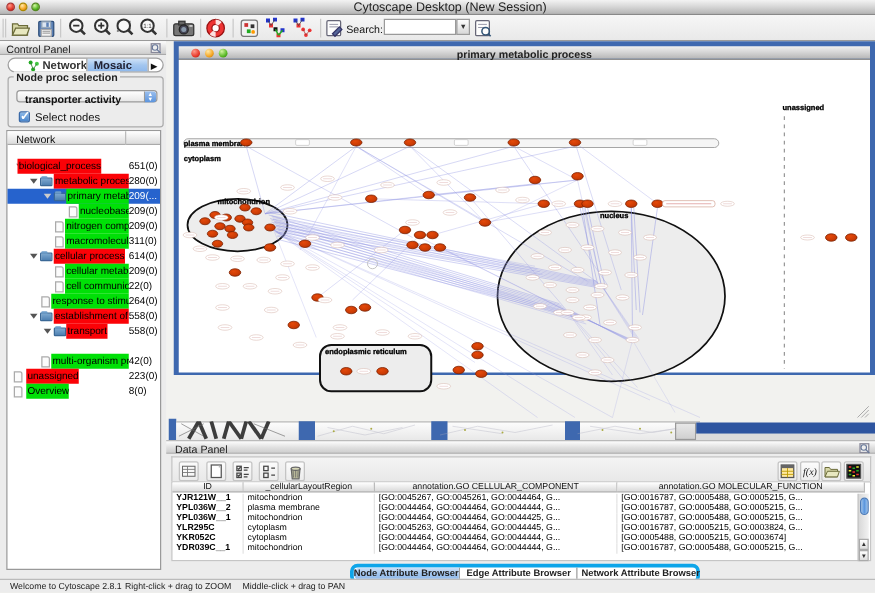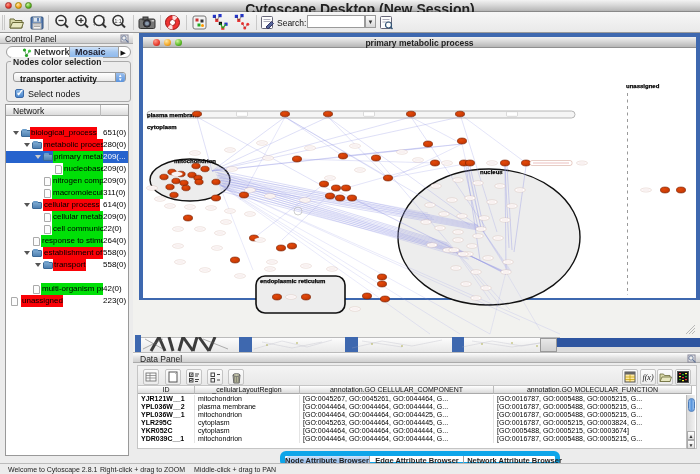--- a/index.html
+++ b/index.html
@@ -7,21 +7,21 @@
 body { font-family:"Liberation Sans", sans-serif; background:#ececec; position:relative; }
 .abs { position:absolute; }
 
 #titlebar { left:0; top:0; width:700px; height:12px;
   background:linear-gradient(#f3f3f3,#d9d9d9 45%,#bcbcbc 90%,#b0b0b0);
   border-bottom:1px solid #888; }
 .tl { position:absolute; top:2px; width:7px; height:7px; border-radius:50%; }
 #titlebar .t1 { left:5px;  background:radial-gradient(circle at 35% 30%, #ff9a8a, #e83b2c 60%, #9c1a10); border:0.5px solid #a33;}
 #titlebar .t2 { left:15px; background:radial-gradient(circle at 35% 30%, #ffe9a8, #f5a623 60%, #b06c0a); border:0.5px solid #a80;}
 #titlebar .t3 { left:25px; background:radial-gradient(circle at 35% 30%, #d2f5a0, #59b926 60%, #2c7207); border:0.5px solid #582;}
-#wtitle { left:20px; right:0; top:1px; text-align:center; font-size:14px; font-weight:bold; color:#222; }
+#wtitle { left:20px; right:0; top:1px; text-align:center; font-size:10px; font-weight:normal; color:#222; }
 
 #toolbar { left:0; top:12px; width:700px; height:21px; background:linear-gradient(#f6f6f6,#e9e9e9); border-bottom:1px solid #9a9a9a; }
 #toolbar svg { position:absolute; top:2px; }
 .tsep { position:absolute; top:3px; width:1px; height:15px; background:#c9c9c9; }
 #searchlbl { left:277px; top:6px; font-size:8.5px; color:#111; }
 #searchbox { left:307px; top:3px; width:58px; height:13px; background:#fff; border:1px solid #9a9a9a; }
 #searcharrow { left:365px; top:3px; width:11px; height:13px; background:linear-gradient(#fdfdfd,#d8d8d8); border:1px solid #9a9a9a; font-size:6px; text-align:center; line-height:13px; color:#333; }
 
 #cpanel { left:0; top:33px; width:133px; height:428px; background:#ececec; }
 #cphdr { left:0; top:0; width:133px; height:11px; background:linear-gradient(#fdfdfd,#dedede 60%,#cfcfcf); border-bottom:1px solid #aaa; }
@@ -73,21 +73,21 @@
 #dpanel { left:133px; top:352px; width:567px; height:111px; background:#ececec; }
 #dphdr { left:0; top:0; width:567px; height:11px; background:linear-gradient(#fdfdfd,#dedede 60%,#cfcfcf); border-top:1px solid #bbb; border-bottom:1px solid #aaa; }
 #dphdr span { position:absolute; left:7px; top:1px; font-size:8.5px; color:#222; }
 #dptools { left:4px; top:13px; width:560px; height:22px; background:linear-gradient(#f4f4f4,#e7e7e7); border:1px solid #c5c5c5; border-bottom:none; }
 .dbtn { position:absolute; top:3px; width:16px; height:16px; background:linear-gradient(#fcfcfc,#ececec); border:1px solid #c4c4c4; border-radius:2px; }
 
 #dtable { left:4px; top:33px; width:560px; height:64px; background:#fff; border:1px solid #c5c5c5; font-size:7px; }
 .thead { position:absolute; left:0; top:0; height:8px; background:linear-gradient(#ffffff,#dadada); border-right:1px solid #bbb; border-bottom:1px solid #aaa; text-align:center; color:#111; line-height:8px; }
 .tcell { position:absolute; height:8px; line-height:8.2px; color:#000; white-space:nowrap; overflow:hidden; padding-left:3px; border-right:1px solid #e4e4e4; }
 
-#dtabs { left:147px; top:99px; width:280px; height:16px; background:#fff; border:5px solid #0ea5e9; border-radius:6px; font-size:7.5px; font-weight:bold; color:#222; }
+#dtabs { left:147px; top:99px; width:280px; height:16px; background:#fff; border:3px solid #0ea5e9; border-radius:6px; font-size:7.5px; font-weight:bold; color:#222; }
 #dtabs .seg1 { position:absolute; left:0px; top:0px; width:85px; height:10px; background:linear-gradient(#cfe2f8,#a3c6ef 50%,#8fb9ec); border-right:1px solid #9f9f9f; border-radius:5px 0 0 5px; text-align:center; line-height:10px;}
 #dtabs .seg2 { position:absolute; left:86px; top:0px; width:93px; height:10px; border-right:1px solid #9f9f9f; text-align:center; line-height:10px;}
 #dtabs .seg3 { position:absolute; left:180px; top:0px; width:99px; height:10px; text-align:center; line-height:10px;}
 
 #statusbar { left:0; top:463px; width:700px; height:11px; background:#ececec; border-top:1px solid #bbb; font-size:7px; color:#222; }
 #statusbar span { position:absolute; top:2px; }
 </style>
 </head>
 <body>
 <div class="abs" id="titlebar">
@@ -222,42 +222,42 @@
         <circle cx="4.5" cy="7.5" r="1.6" fill="#2a2"></circle>
         <line x1="2.5" y1="2" x2="4.5" y2="7.5" stroke="#383" stroke-width="0.7"></line>
         <line x1="7.5" y1="3" x2="4.5" y2="7.5" stroke="#383" stroke-width="0.7"></line>
       </svg>
       <span class="lblA">Network</span>
     <div id="tabmosaic"></div>
     <span class="lblB">Mosaic</span>
     <span class="arr">▶</span>
   </div>
   <div class="abs" id="grpbox"></div>
-  <div class="abs" id="grplbl">Nodes color selection</div>
+  <div class="abs" id="grplbl">Node proc selection</div>
   <div class="abs" id="combo">
       <span>transporter activity</span>
     <div id="combobtn">
         <i style="top:1px;">▲</i>
         <i style="top:5px;">▼</i>
       </div>
   </div>
   <div class="abs" id="checkbox">
       <span>✓</span>
     </div>
   <div class="abs" id="chklbl">Select nodes</div>
   <div class="abs" id="tree">
     <div id="treehdr">
         <span class="h1">Network</span>
         <span class="vsep"></span>
         <span class="h2">Nodes</span>
       </div>
 <div class="trow" style="top:22px;">
         <div class="tri" style="left:7px;border-top-color:#555;"></div>
         <div class="fold" style="left:15px;"></div>
-        <span class="lbl red" style="left:24px;max-width:71px;">biological_process</span>
+        <span class="lbl red" style="left:8px;max-width:71px;">biological_process</span>
         <span class="cnt" style="">651(0)</span>
       </div>
 <div class="trow" style="top:34px;">
         <div class="tri" style="left:18px;border-top-color:#555;"></div>
         <div class="fold" style="left:26px;"></div>
         <span class="lbl red" style="left:37px;max-width:60px;">metabolic process </span>
         <span class="cnt" style="">280(0)</span>
       </div>
 <div class="trow selrow" style="top:46px;">
         <div class="tri" style="left:29px;border-top-color:#ccc;"></div>
@@ -315,20 +315,25 @@
       </div>
 <div class="trow" style="top:178px;">
         <div class="file" style="left:27px;"></div>
         <span class="lbl grn" style="left:35px;max-width:62px;">multi-organism proc</span>
         <span class="cnt" style="">42(0)</span>
       </div>
 <div class="trow" style="top:190px;">
         <div class="file" style="left:5px;"></div>
         <span class="lbl red" style="left:15px;max-width:82px;">unassigned</span>
         <span class="cnt" style="">223(0)</span>
+      </div>
+<div class="trow" style="top:202px;">
+        <div class="file" style="left:5px;"></div>
+        <span class="lbl grn" style="left:15px;max-width:82px;">Overview</span>
+        <span class="cnt" style="">8(0)</span>
       </div>
   </div>
 </div>
 <div class="abs" id="mdi">
   <div id="mainwin">
     <div id="mwtitle">
       <div class="tl t1"></div>
         <div class="tl t2"></div>
         <div class="tl t3"></div>
       <span>primary metabolic process</span>

